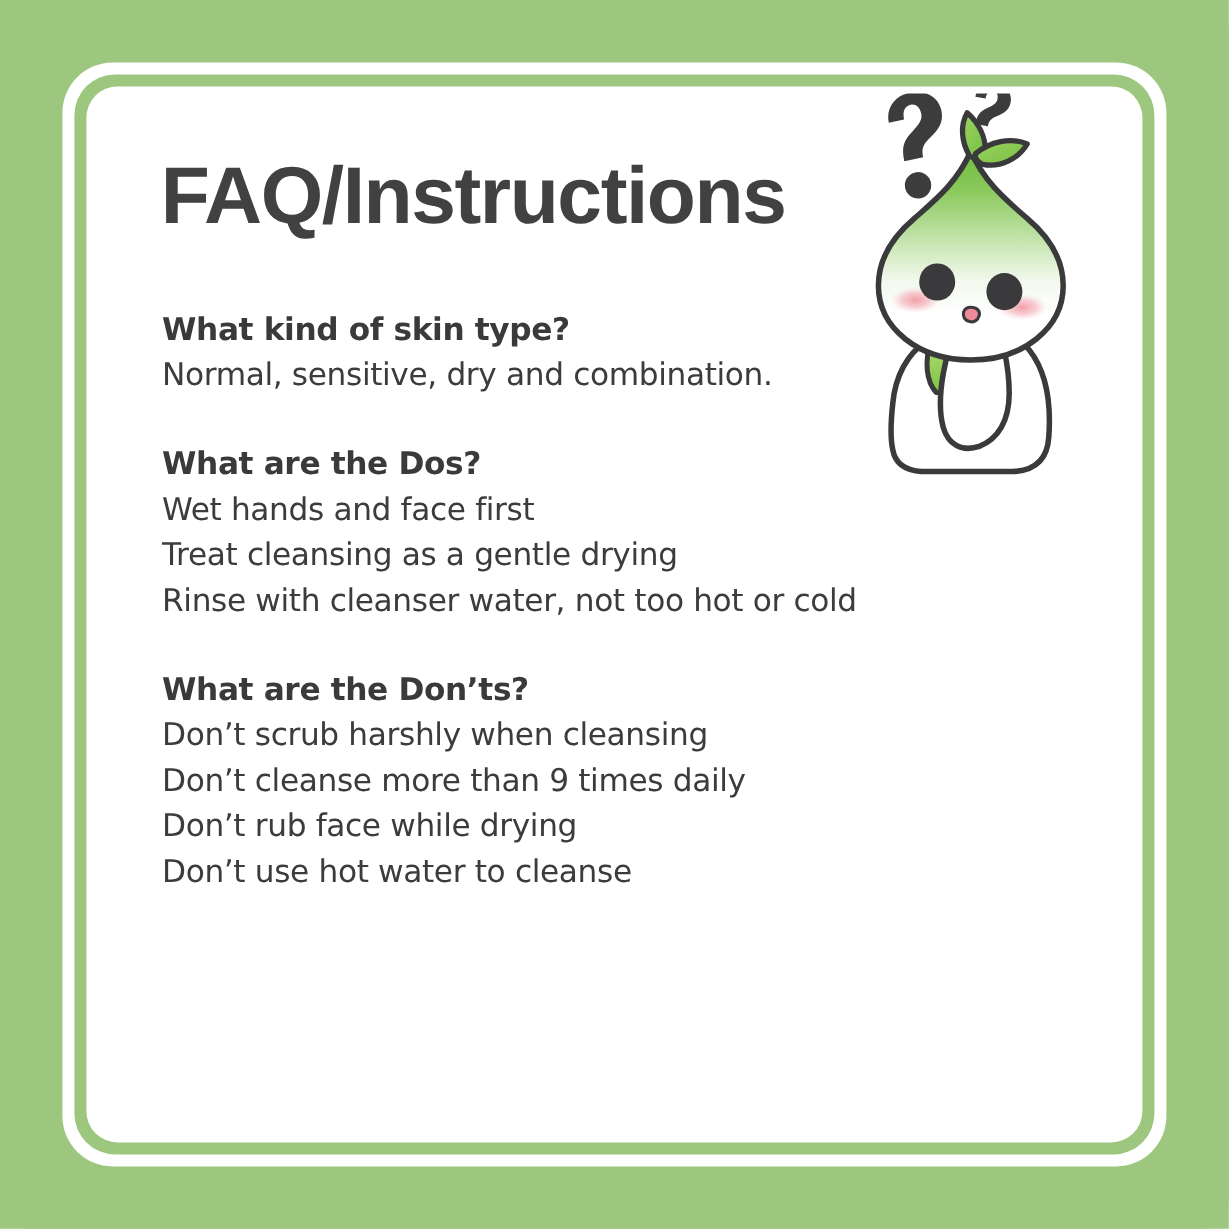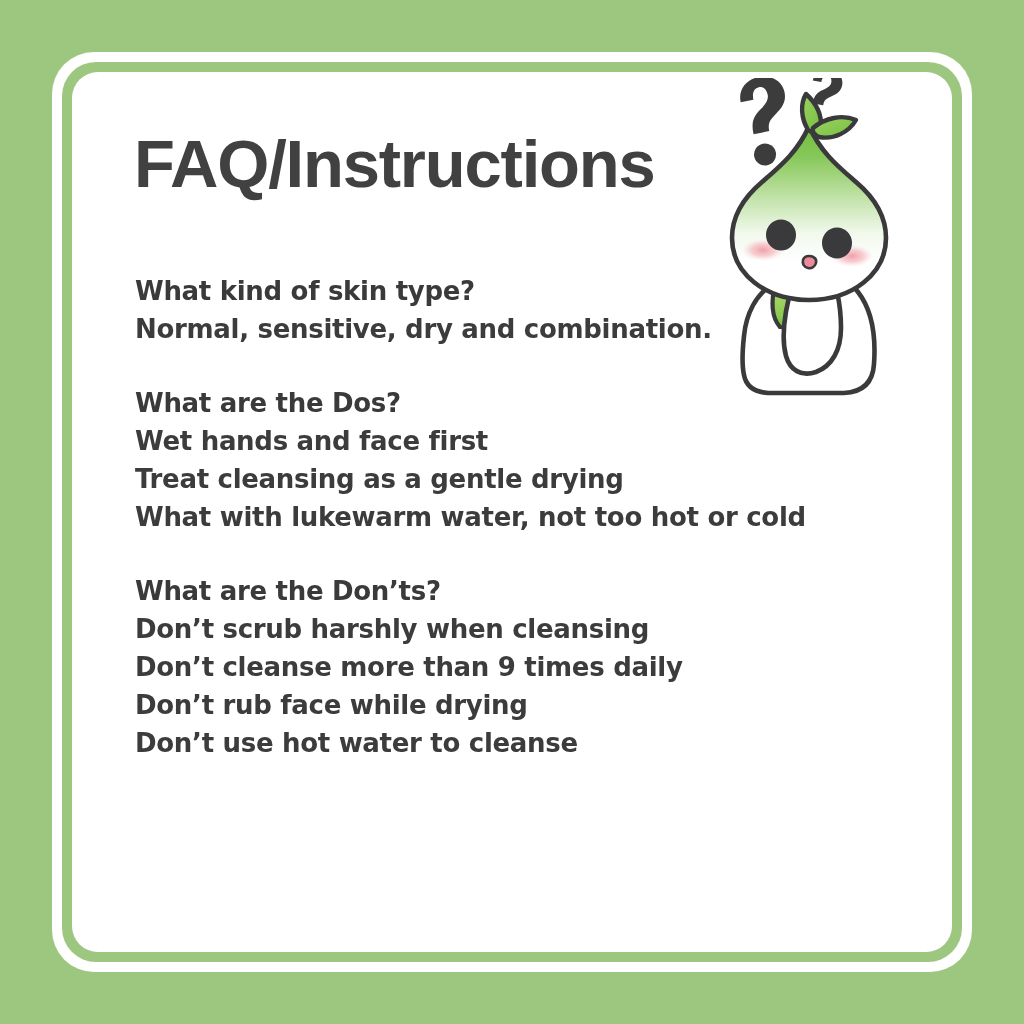--- a/index.html
+++ b/index.html
@@ -68,21 +68,21 @@
     line-height: 1.0;
     letter-spacing: -1.2px;
     color: #414141;
     white-space: nowrap;
     margin: 0;
   }
 
   .faq-body {
     position: absolute;
     left: 63px;
-    top: 200px;
+    top: 184px;
     width: 760px;
     color: #3a3a3a;
   }
 
   .faq-section {
     margin-bottom: 36px;
   }
   .faq-section:last-child { margin-bottom: 16px; }
 
   .faq-question {
@@ -90,21 +90,21 @@
     font-weight: bold;
     font-size: 26px;
     line-height: 38px;
     color: #3a3a3a;
     white-space: nowrap;
     letter-spacing: -0.3px;
   }
 
   .faq-answer {
     font-family: "DejaVu Sans", sans-serif;
-    font-weight: bold;
+    font-weight: normal;
     font-size: 26px;
     line-height: 38px;
     color: #3c3c3c;
     white-space: nowrap;
     letter-spacing: -0.3px;
   }
 
   
   .mascot {
     position: absolute;
@@ -131,21 +131,21 @@
 
       <div class="faq-section">
         <div class="faq-question">What kind of skin type?</div>
         <div class="faq-answer">Normal, sensitive, dry and combination.</div>
       </div>
 
       <div class="faq-section">
         <div class="faq-question">What are the Dos?</div>
         <div class="faq-answer">Wet hands and face first</div>
         <div class="faq-answer">Treat cleansing as a gentle drying</div>
-        <div class="faq-answer">What with lukewarm water, not too hot or cold</div>
+        <div class="faq-answer">Rinse with cleanser water, not too hot or cold</div>
       </div>
 
       <div class="faq-section">
         <div class="faq-question">What are the Don’ts?</div>
         <div class="faq-answer">Don’t scrub harshly when cleansing</div>
         <div class="faq-answer">Don’t cleanse more than 9 times daily</div>
         <div class="faq-answer">Don’t rub face while drying</div>
         <div class="faq-answer">Don’t use hot water to cleanse</div>
       </div>
 

